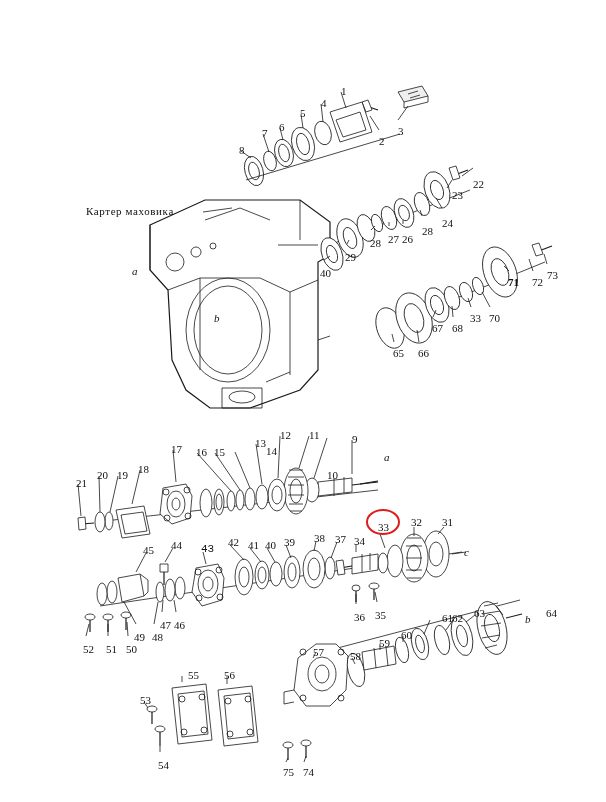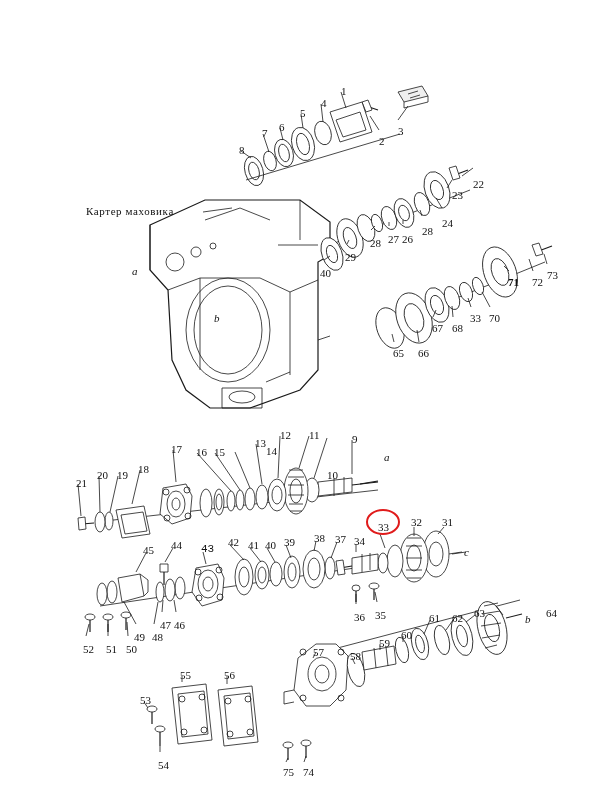--- a/index.html
+++ b/index.html
@@ -444,27 +444,27 @@
       <div class="callout" style="left: 143px; top: 505px;">45</div>
       <div class="callout" style="left: 174px; top: 580px;">46</div>
       <div class="callout" style="left: 160px; top: 580px;">47</div>
       <div class="callout" style="left: 152px; top: 592px;">48</div>
       <div class="callout" style="left: 134px; top: 592px;">49</div>
       <div class="callout" style="left: 126px; top: 604px;">50</div>
       <div class="callout" style="left: 106px; top: 604px;">51</div>
       <div class="callout" style="left: 83px; top: 604px;">52</div>
       <div class="callout" style="left: 140px; top: 655px;">53</div>
       <div class="callout" style="left: 158px; top: 720px;">54</div>
-      <div class="callout" style="left: 180px; top: 630px;">55</div>
+      <div class="callout" style="left: 188px; top: 630px;">55</div>
       <div class="callout" style="left: 224px; top: 630px;">56</div>
       <div class="callout" style="left: 313px; top: 607px;">57</div>
       <div class="callout" style="left: 350px; top: 611px;">58</div>
       <div class="callout" style="left: 379px; top: 598px;">59</div>
       <div class="callout" style="left: 401px; top: 590px;">60</div>
-      <div class="callout" style="left: 429px; top: 573px; text-align: center;">61</div>
+      <div class="callout" style="left: 442px; top: 573px; text-align: center;">61</div>
       <div class="callout" style="left: 452px; top: 573px;">62</div>
       <div class="callout" style="left: 474px; top: 568px;">63</div>
       <div class="callout" style="left: 502px; top: 568px; padding-left: 44px;">64</div>
       <div class="callout" style="left: 393px; top: 308px;">65</div>
       <div class="callout" style="left: 418px; top: 308px;">66</div>
       <div class="callout" style="left: 432px; top: 283px;">67</div>
       <div class="callout" style="left: 452px; top: 283px;">68</div>
       <div class="callout" style="left: 470px; top: 273px;">33</div>
       <div class="callout" style="left: 489px; top: 273px;">70</div>
       <div class="callout" style="left: 508px; top: 237px; font-weight: bold;">71</div>

